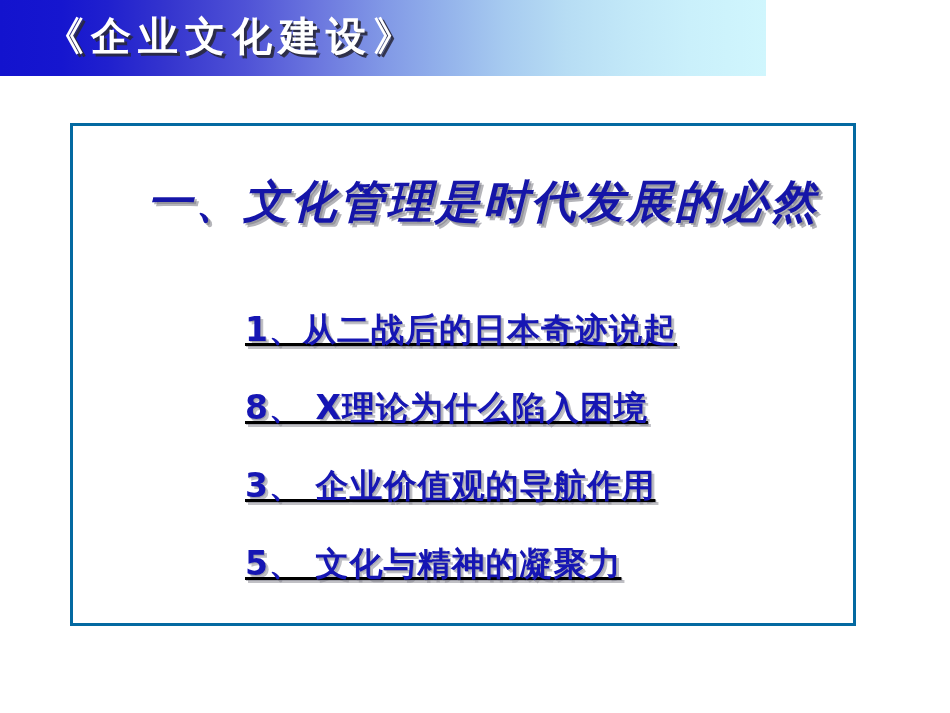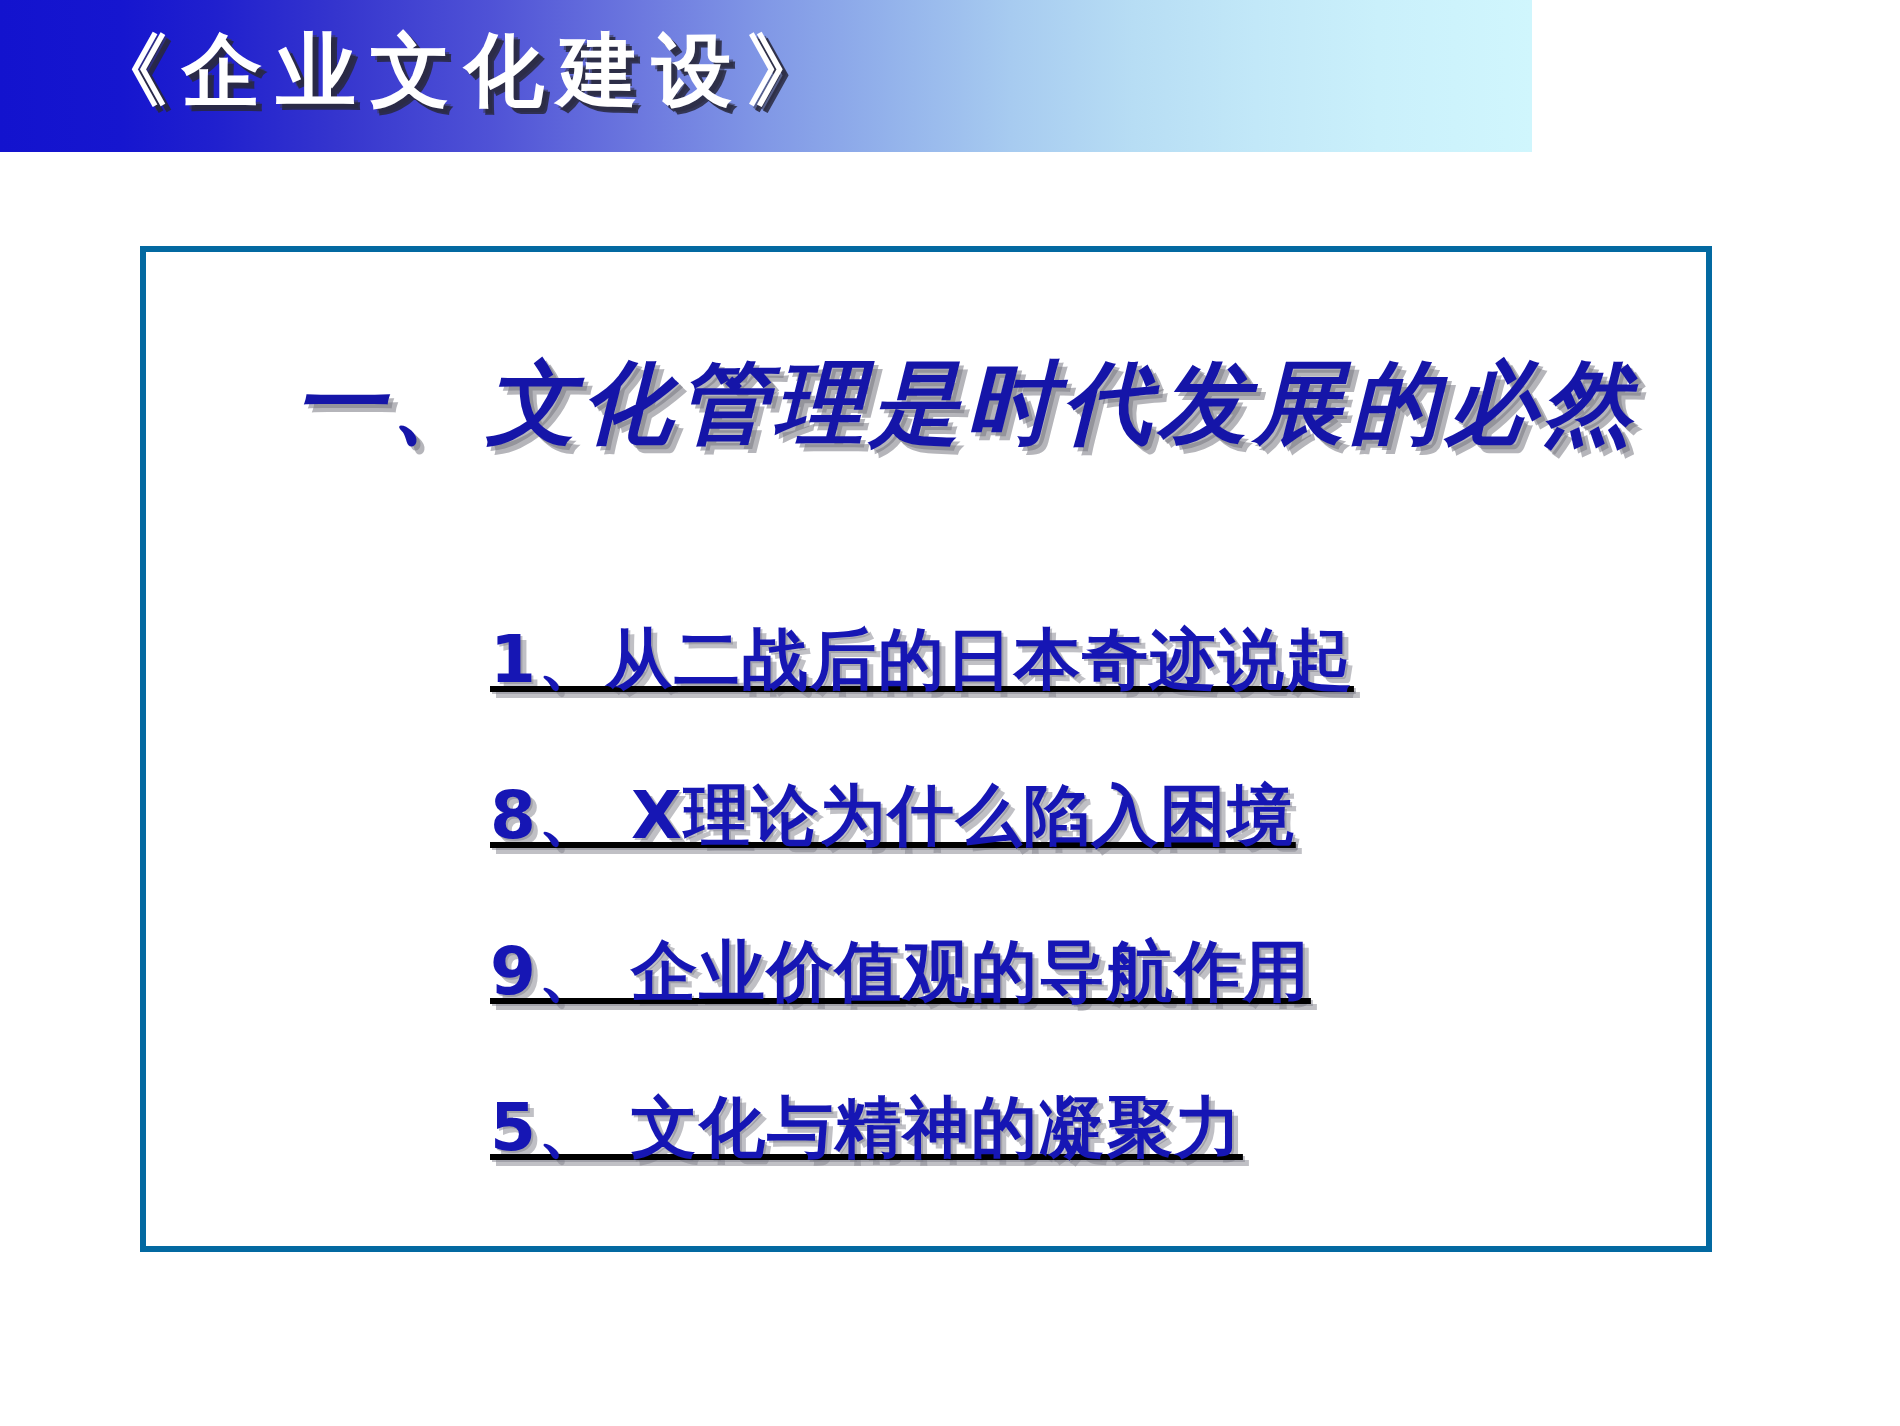--- a/index.html
+++ b/index.html
@@ -130,19 +130,19 @@
     <div class="header-title">《企业文化建设》</div>
   </div>
 
   <div class="content-box">
 
     <div class="section-heading">一、文化管理是时代发展的必然</div>
 
     <ul class="bullet-list">
       <li class="bullet-item">1、从二战后的日本奇迹说起</li>
       <li class="bullet-item">8、 X理论为什么陷入困境</li>
-      <li class="bullet-item">9、 企业价值观的导航作用</li>
+      <li class="bullet-item">3、 企业价值观的导航作用</li>
       <li class="bullet-item">5、 文化与精神的凝聚力</li>
     </ul>
 
   </div>
 
 </div>
 
 </body></html>

